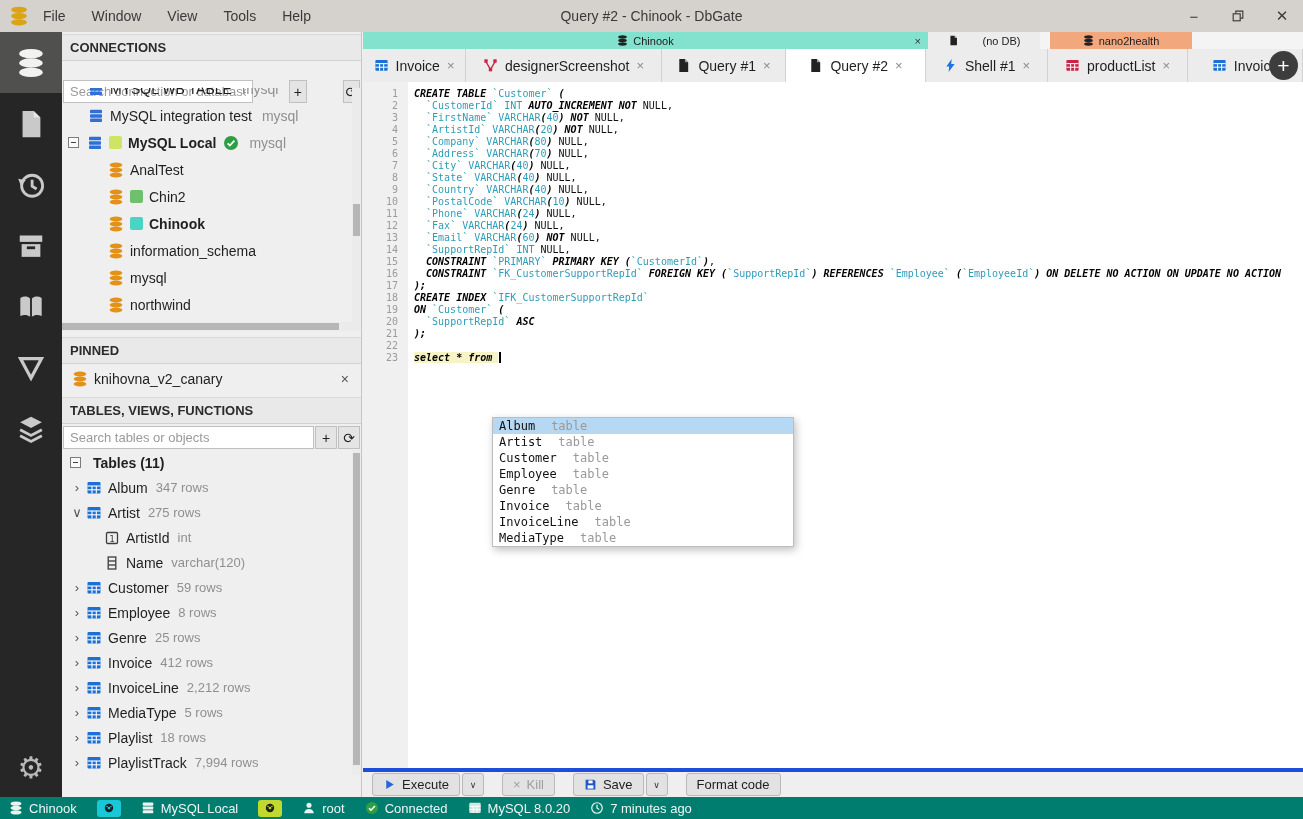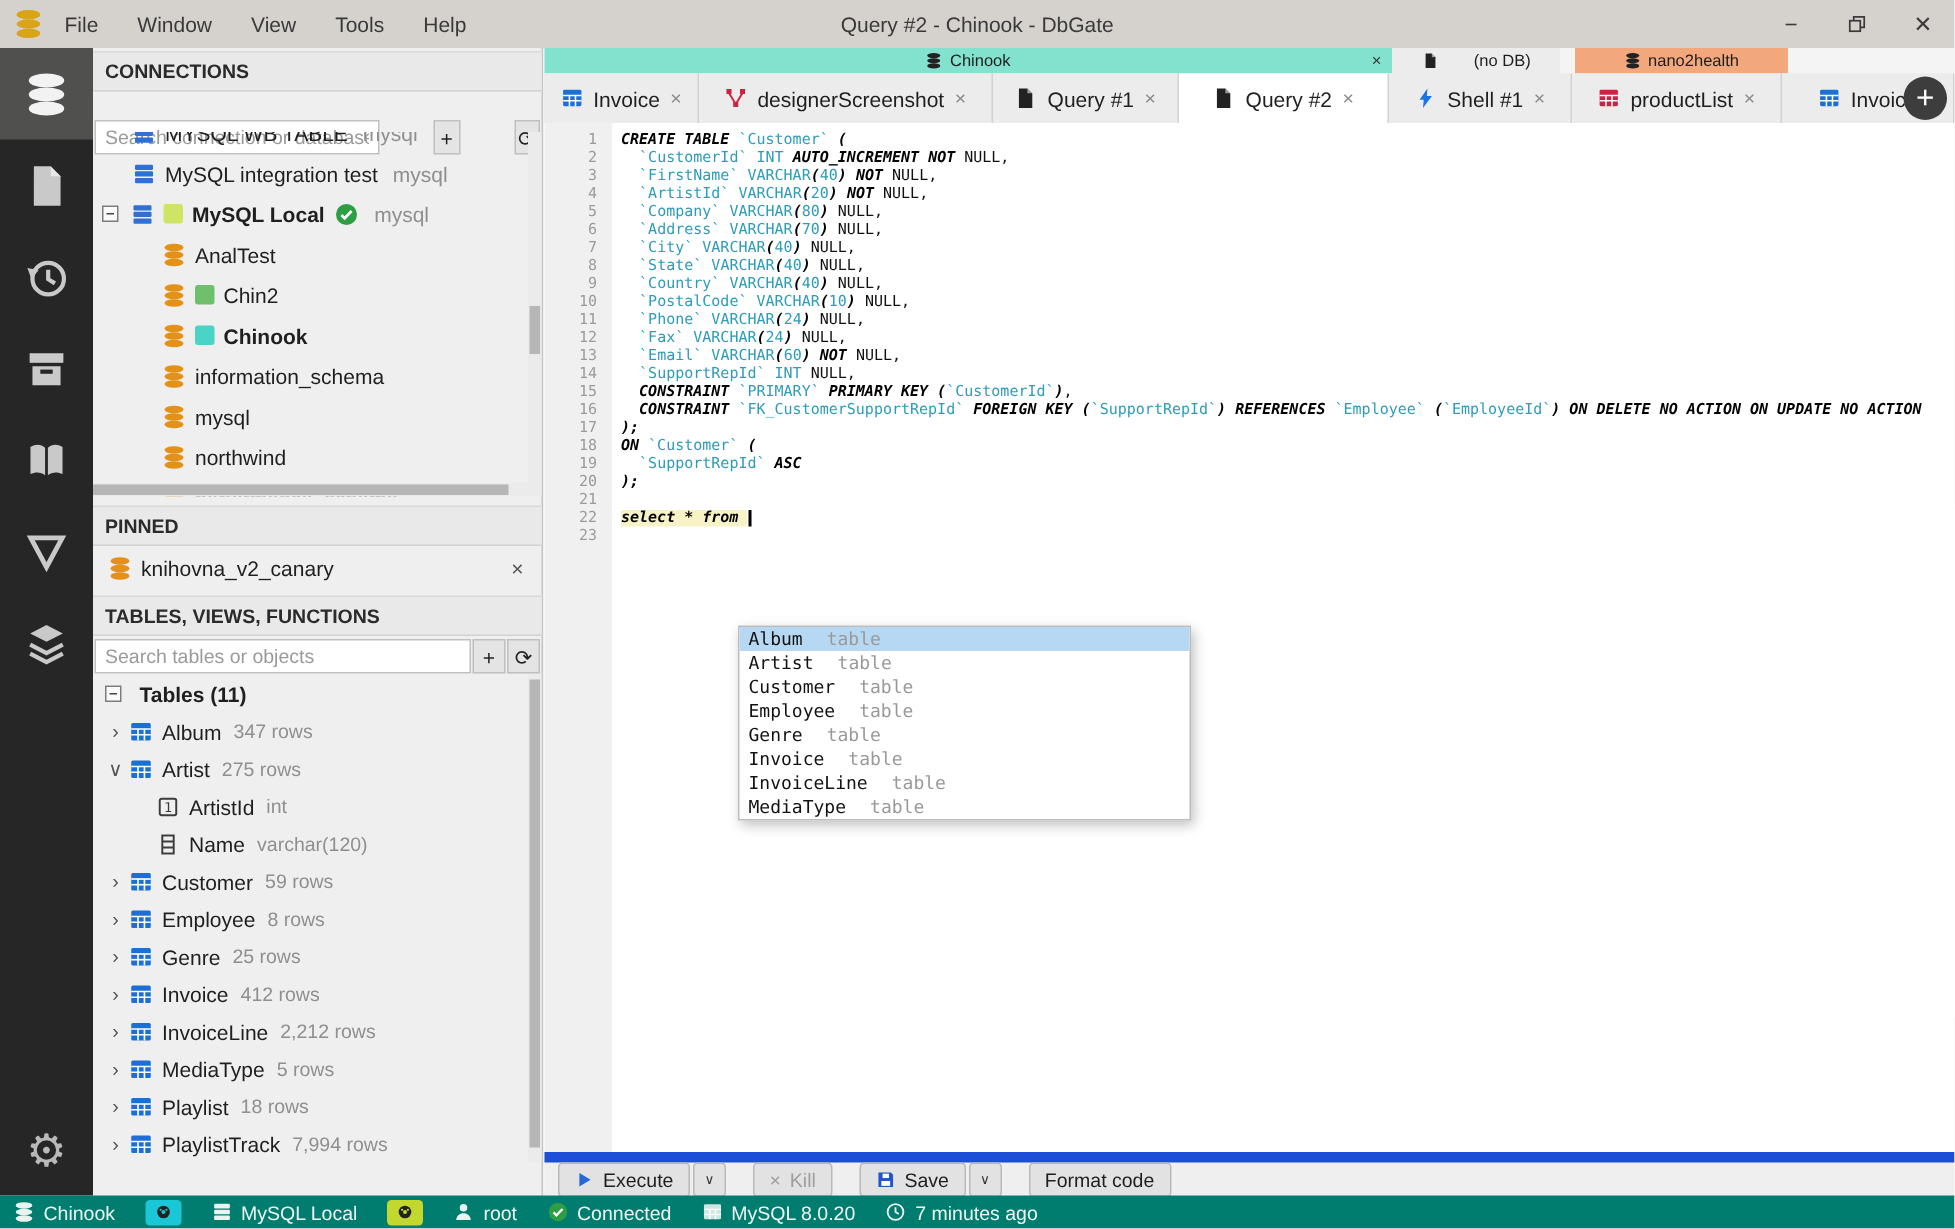--- a/index.html
+++ b/index.html
@@ -83,21 +83,21 @@
   .hl-y { background:#f8f3c6; }
   .cursor { display:inline-block; width:1.5px; height:11px; background:#000; vertical-align:text-bottom; margin-left:1px; }
 
   .popup { position:absolute; left:129px; top:335px; width:302px; background:#fff; border:1px solid #bdbdbd;
            box-shadow:2px 3px 8px rgba(0,0,0,.25); font-family:"DejaVu Sans Mono",monospace; font-size:12px; z-index:8; }
   .ac-item { height:16px; line-height:16px; padding-left:6px; display:flex; color:#111; }
   .ac-item.sel { background:#b7d8f3; }
   .ac-kind { color:#999; margin-left:16px; }
 
   .btoolbar { position:absolute; left:0; bottom:0; width:940px; height:29px; background:#efefef;
-              border-top:7px solid #1d4ed8; display:flex; align-items:center; padding-left:9px; }
+              border-top:4px solid #1d4ed8; display:flex; align-items:center; padding-left:9px; }
   .tb-btn { height:23px; display:inline-flex; align-items:center; gap:6px; padding:0 10px; background:#e2e2e2;
             border:1px solid #b9b9b9; border-radius:3px; font-size:13px; color:#1e1e1e; }
   .tb-btn svg { width:13px; height:13px; }
   .tb-drop { width:22px; padding:0; justify-content:center; margin-left:2px; font-size:9px; color:#333; }
   .tb-btn.dis { color:#9e9e9e; }
   .tb-gap { width:18px; }
 
   
   .statusbar { position:absolute; left:0; top:797px; width:1303px; height:22px; background:#007d6e;
                display:flex; align-items:center; padding-left:9px; gap:20px; color:#edf6f4; font-size:13px; z-index:40; }
@@ -733,20 +733,21 @@
         <div class="cl"><span><span>  </span><span class="tok-t">`State`</span><span> </span><span class="tok-t">VARCHAR</span><span class="tok-k">(</span><span class="tok-t">40</span><span class="tok-k">)</span><span> NULL,</span></span></div>
         <div class="cl"><span><span>  </span><span class="tok-t">`Country`</span><span> </span><span class="tok-t">VARCHAR</span><span class="tok-k">(</span><span class="tok-t">40</span><span class="tok-k">)</span><span> NULL,</span></span></div>
         <div class="cl"><span><span>  </span><span class="tok-t">`PostalCode`</span><span> </span><span class="tok-t">VARCHAR</span><span class="tok-k">(</span><span class="tok-t">10</span><span class="tok-k">)</span><span> NULL,</span></span></div>
         <div class="cl"><span><span>  </span><span class="tok-t">`Phone`</span><span> </span><span class="tok-t">VARCHAR</span><span class="tok-k">(</span><span class="tok-t">24</span><span class="tok-k">)</span><span> NULL,</span></span></div>
         <div class="cl"><span><span>  </span><span class="tok-t">`Fax`</span><span> </span><span class="tok-t">VARCHAR</span><span class="tok-k">(</span><span class="tok-t">24</span><span class="tok-k">)</span><span> NULL,</span></span></div>
         <div class="cl"><span><span>  </span><span class="tok-t">`Email`</span><span> </span><span class="tok-t">VARCHAR</span><span class="tok-k">(</span><span class="tok-t">60</span><span class="tok-k">)</span><span> </span><span class="tok-k">NOT</span><span> NULL,</span></span></div>
         <div class="cl"><span><span>  </span><span class="tok-t">`SupportRepId`</span><span> </span><span class="tok-t">INT</span><span> NULL,</span></span></div>
         <div class="cl"><span><span>  </span><span class="tok-k">CONSTRAINT </span><span class="tok-t">`PRIMARY`</span><span> </span><span class="tok-k">PRIMARY KEY (</span><span class="tok-t">`CustomerId`</span><span class="tok-k">)</span><span>,</span></span></div>
         <div class="cl"><span><span>  </span><span class="tok-k">CONSTRAINT </span><span class="tok-t">`FK_CustomerSupportRepId`</span><span> </span><span class="tok-k">FOREIGN KEY (</span><span class="tok-t">`SupportRepId`</span><span class="tok-k">) REFERENCES </span><span class="tok-t">`Employee`</span><span class="tok-k"> (</span><span class="tok-t">`EmployeeId`</span><span class="tok-k">) ON DELETE NO ACTION ON UPDATE NO ACTION</span></span></div>
         <div class="cl"><span><span class="tok-k">);</span></span></div>
+        <div class="cl"><span><span class="tok-k">CREATE INDEX </span><span class="tok-t">`IFK_CustomerSupportRepId`</span></span></div>
         <div class="cl"><span><span class="tok-k">ON </span><span class="tok-t">`Customer`</span><span class="tok-k"> (</span></span></div>
         <div class="cl"><span><span>  </span><span class="tok-t">`SupportRepId`</span><span> </span><span class="tok-k">ASC</span></span></div>
         <div class="cl"><span><span class="tok-k">);</span></span></div>
         <div class="cl"><span></span></div>
         <div class="cl"><span class="hl-y"><span class="tok-k">select * from </span></span><span class="cursor"></span></div>
       </div>
     <div class="popup" id="ac-popup">
         <div class="ac-item sel">
           <span>Album</span>
           <span class="ac-kind">table</span>

